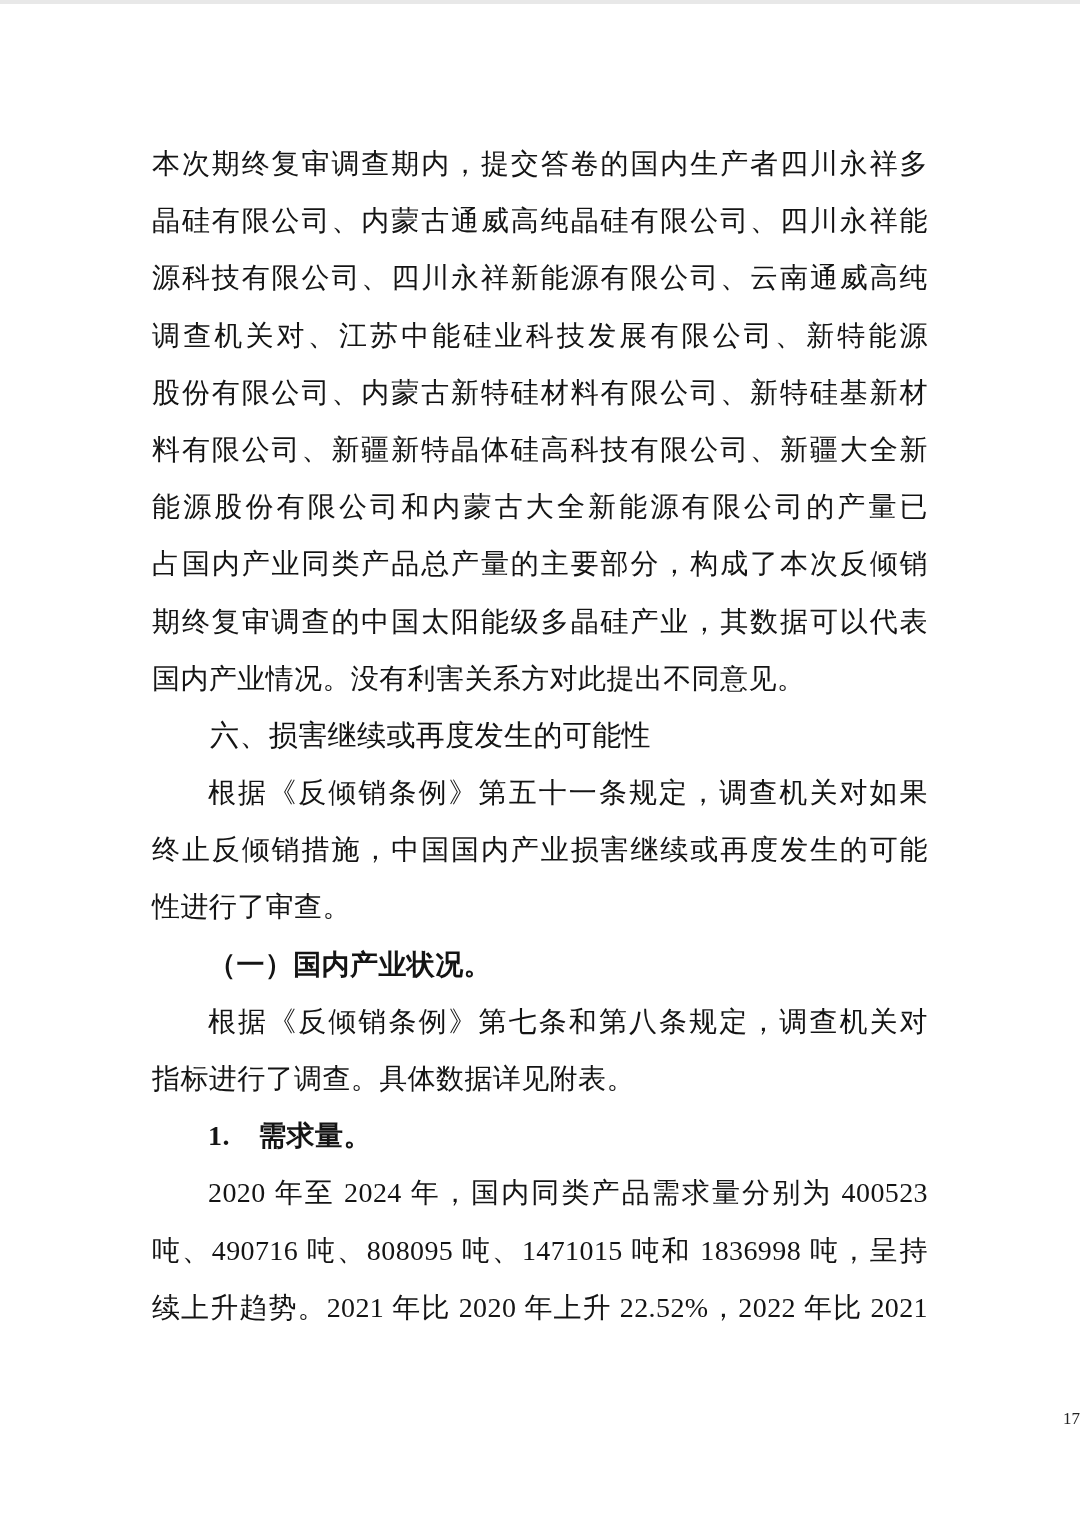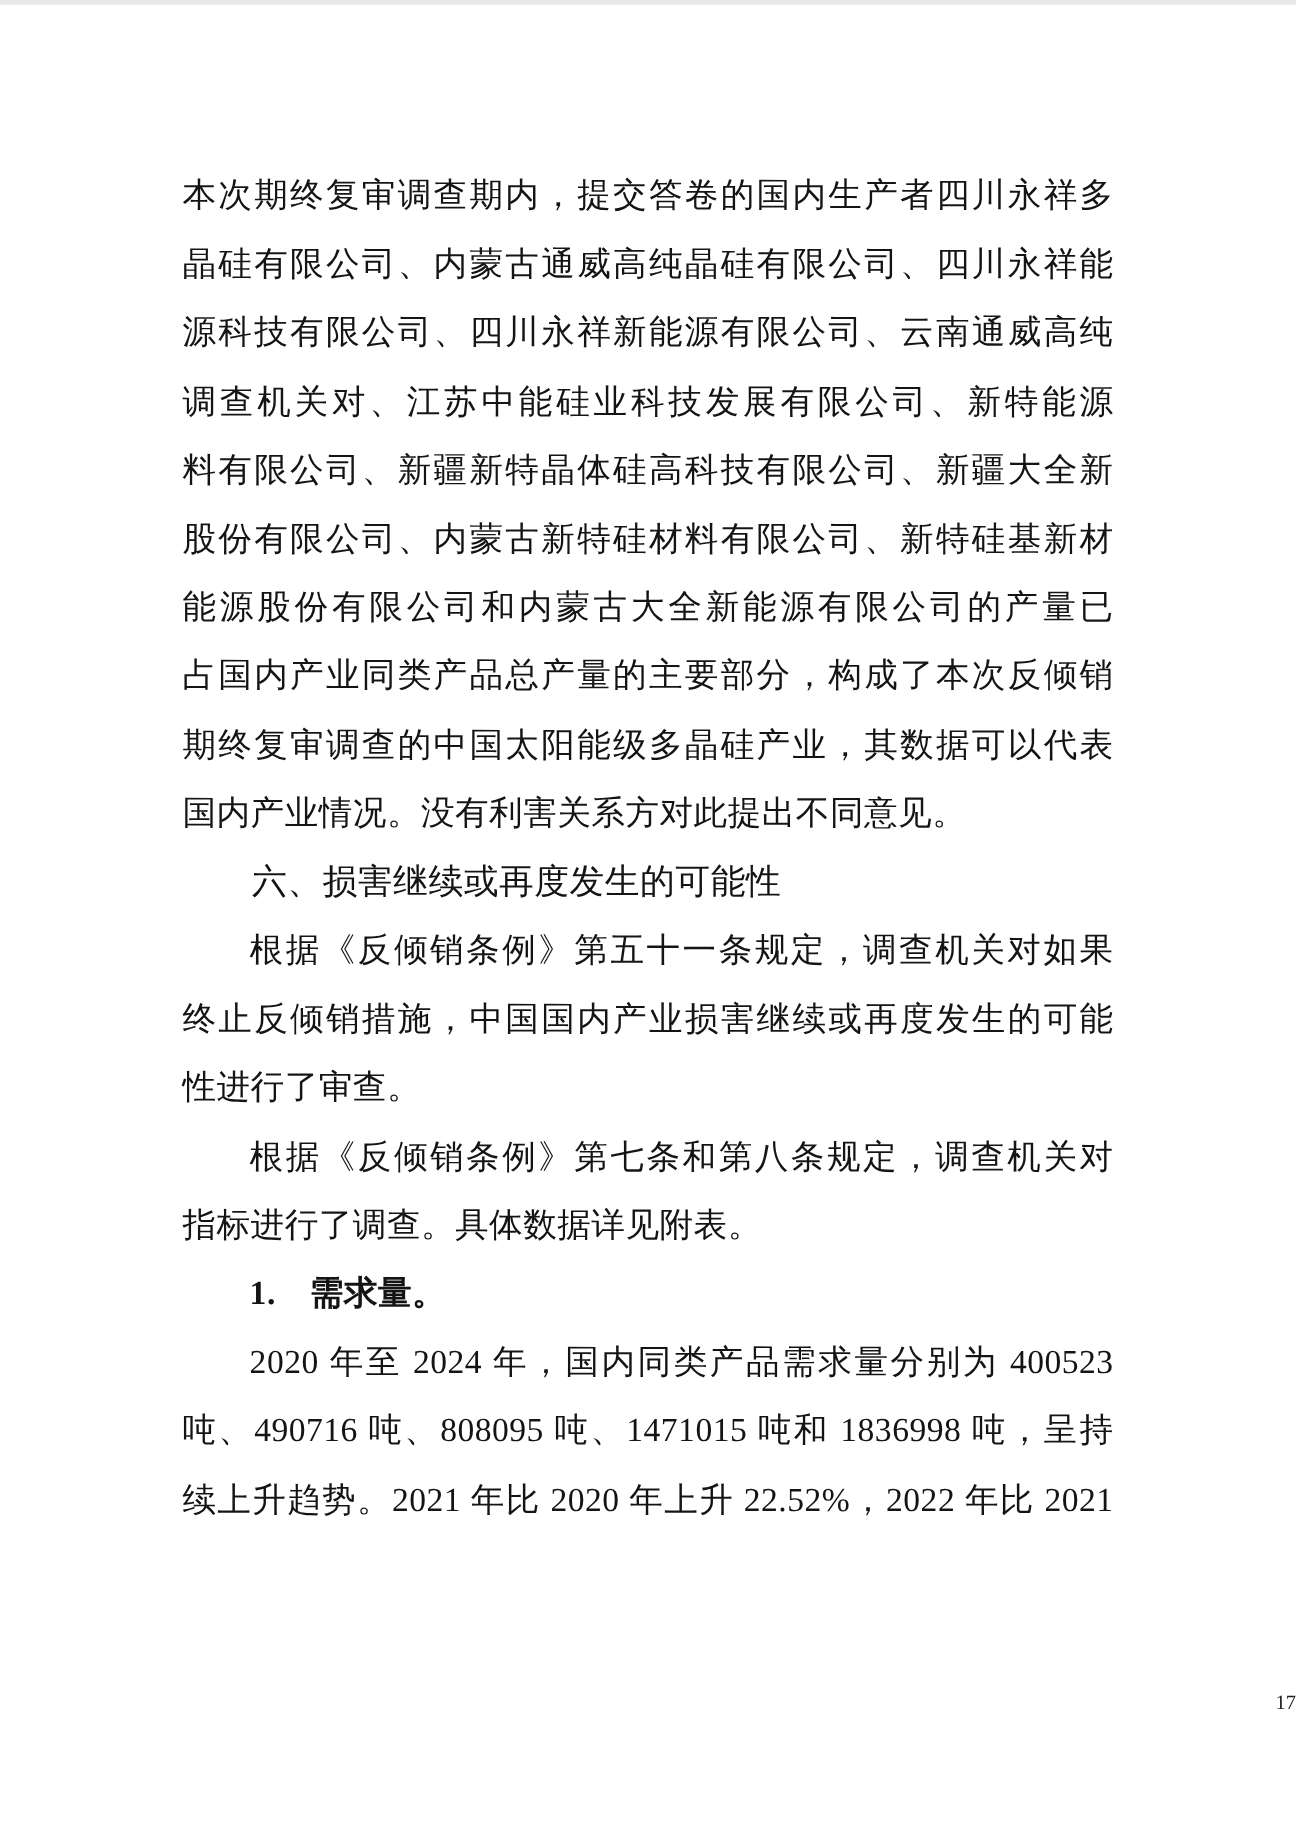--- a/index.html
+++ b/index.html
@@ -60,30 +60,31 @@
 </style>
 </head>
 <body>
 
 <div class="page">
   <div class="content">
     <div class="ln">本次期终复审调查期内，提交答卷的国内生产者四川永祥多</div>
     <div class="ln">晶硅有限公司、内蒙古通威高纯晶硅有限公司、四川永祥能</div>
     <div class="ln">源科技有限公司、四川永祥新能源有限公司、云南通威高纯</div>
     <div class="ln">调查机关对、江苏中能硅业科技发展有限公司、新特能源</div>
+    <div class="ln">股份有限公司、内蒙古新特硅材料有限公司、新特硅基新材</div>
     <div class="ln">料有限公司、新疆新特晶体硅高科技有限公司、新疆大全新</div>
-    <div class="ln">股份有限公司、内蒙古新特硅材料有限公司、新特硅基新材</div>
     <div class="ln">能源股份有限公司和内蒙古大全新能源有限公司的产量已</div>
     <div class="ln">占国内产业同类产品总产量的主要部分，构成了本次反倾销</div>
     <div class="ln">期终复审调查的中国太阳能级多晶硅产业，其数据可以代表</div>
     <div class="ln short">国内产业情况。没有利害关系方对此提出不同意见。</div>
     <div class="ln short h-hei indent">六、损害继续或再度发生的可能性</div>
     <div class="ln indent">根据《反倾销条例》第五十一条规定，调查机关对如果</div>
     <div class="ln">终止反倾销措施，中国国内产业损害继续或再度发生的可能</div>
     <div class="ln short">性进行了审查。</div>
+    <div class="ln short h-kai indent">（一）国内产业状况。</div>
     <div class="ln indent">根据《反倾销条例》第七条和第八条规定，调查机关对</div>
     <div class="ln short">指标进行了调查。具体数据详见附表。</div>
     <div class="ln short h-num indent">1.　需求量。</div>
     <div class="ln indent">2020 年至 2024 年，国内同类产品需求量分别为 400523</div>
     <div class="ln">吨、490716 吨、808095 吨、1471015 吨和 1836998 吨，呈持</div>
     <div class="ln">续上升趋势。2021 年比 2020 年上升 22.52%，2022 年比 2021</div>
   </div>
   <div class="footer">17</div>
 </div>
 

